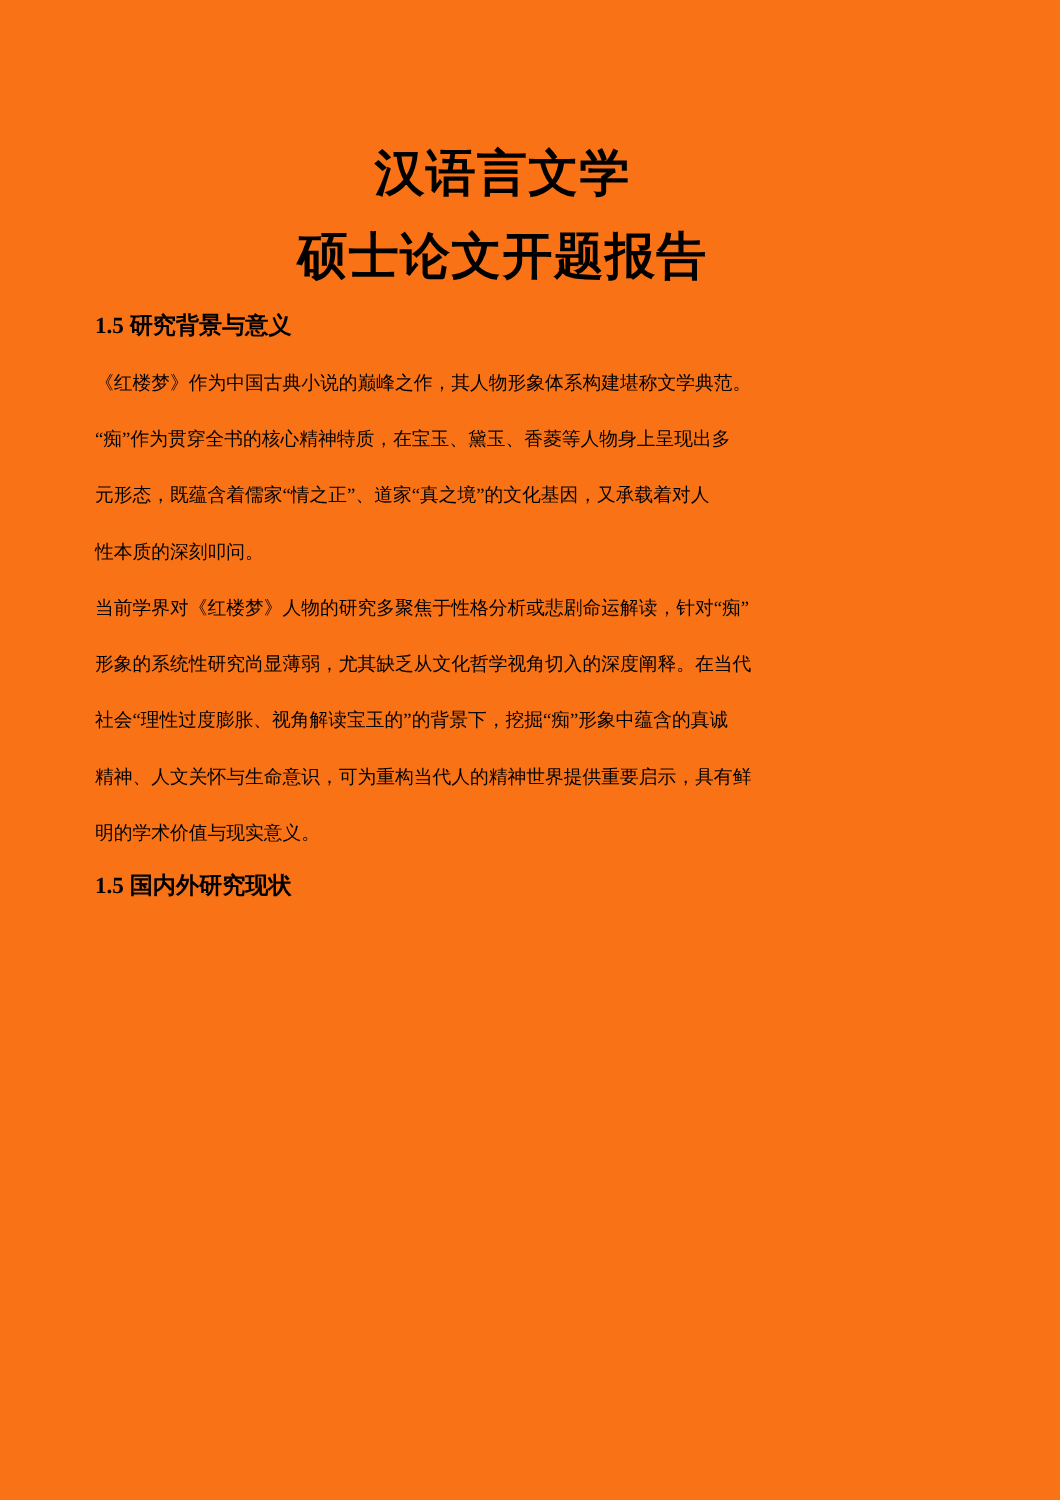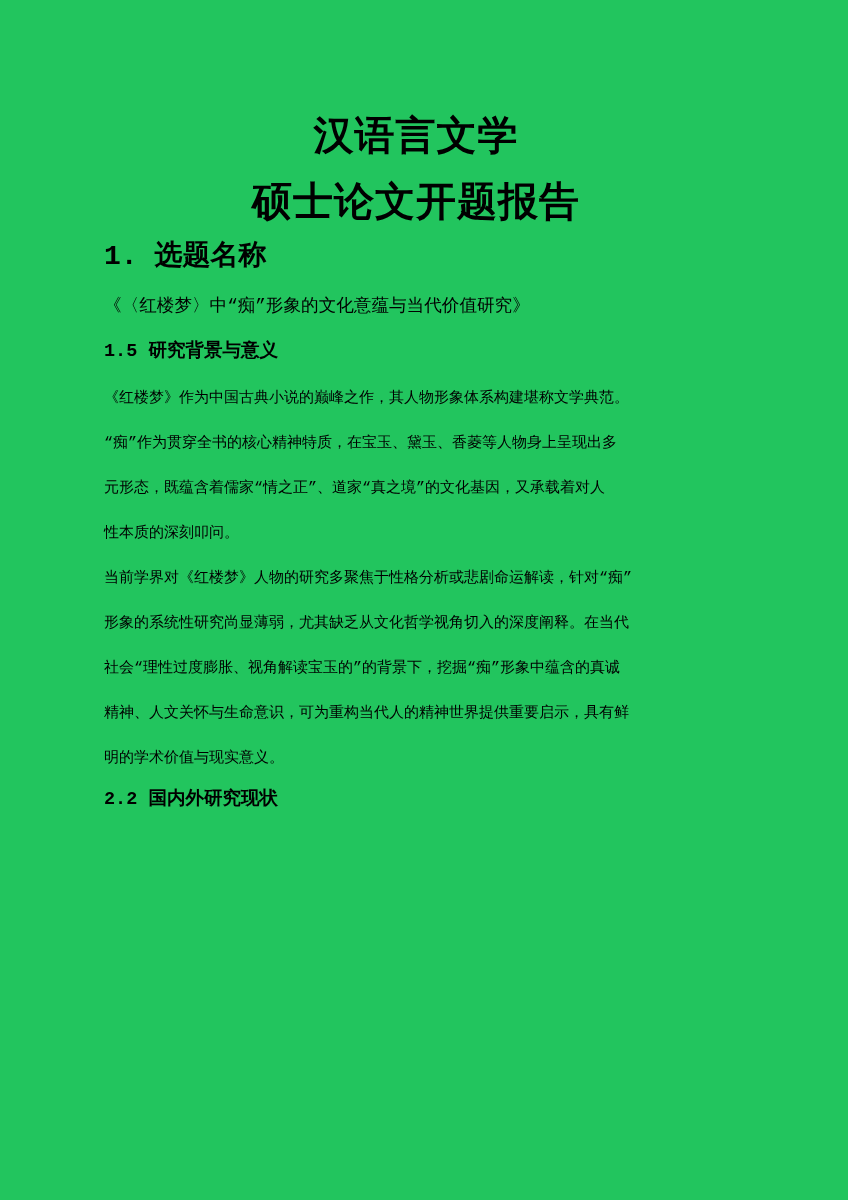--- a/index.html
+++ b/index.html
@@ -5,24 +5,24 @@
   html, body {
     margin: 0;
     padding: 0;
     background: #ffffff;
   }
   .page {
     position: relative;
     width: 848px;
     height: 1200px;
     box-sizing: border-box;
-    padding: 106px 120px 0 104px;
-    background: #22c55e;
+    padding: 106px 120px 0 76px;
+    background: #f97316;
     color: #000000;
-    font-family: Liberation Mono, monospace;
+    font-family: Liberation Serif, serif;
     overflow: hidden;
   }
   .doc-title .title-line {
     font-size: 40px;
     font-weight: 700;
     line-height: 66px;
     text-align: center;
     letter-spacing: 1px;
   }
   h2.sec-heading {
@@ -58,34 +58,30 @@
 </head>
 <body>
 
 <div class="page">
 
   <header class="doc-title">
     <div class="title-line">汉语言文学</div>
     <div class="title-line">硕士论文开题报告</div>
   </header>
 
-  <section>
-    <h2 class="sec-heading mt-sec1">1. 选题名称</h2>
-    <p class="thesis-title">《〈红楼梦〉中“痴”形象的文化意蕴与当代价值研究》</p>
-  </section>
 
   <section>
 
     <h3 class="sub-heading">1.5 研究背景与意义</h3>
     <p class="body-para">《红楼梦》作为中国古典小说的巅峰之作，其人物形象体系构建堪称文学典范。
 “痴”作为贯穿全书的核心精神特质，在宝玉、黛玉、香菱等人物身上呈现出多
 元形态，既蕴含着儒家“情之正”、道家“真之境”的文化基因，又承载着对人
 性本质的深刻叩问。</p>
     <p class="body-para flow">当前学界对《红楼梦》人物的研究多聚焦于性格分析或悲剧命运解读，针对“痴”
 形象的系统性研究尚显薄弱，尤其缺乏从文化哲学视角切入的深度阐释。在当代
 社会“理性过度膨胀、视角解读宝玉的”的背景下，挖掘“痴”形象中蕴含的真诚
 精神、人文关怀与生命意识，可为重构当代人的精神世界提供重要启示，具有鲜
 明的学术价值与现实意义。</p>
 
-    <h3 class="sub-heading tight">2.2 国内外研究现状</h3>
+    <h3 class="sub-heading tight">1.5 国内外研究现状</h3>
   </section>
 
 </div>
 
 </body></html>

